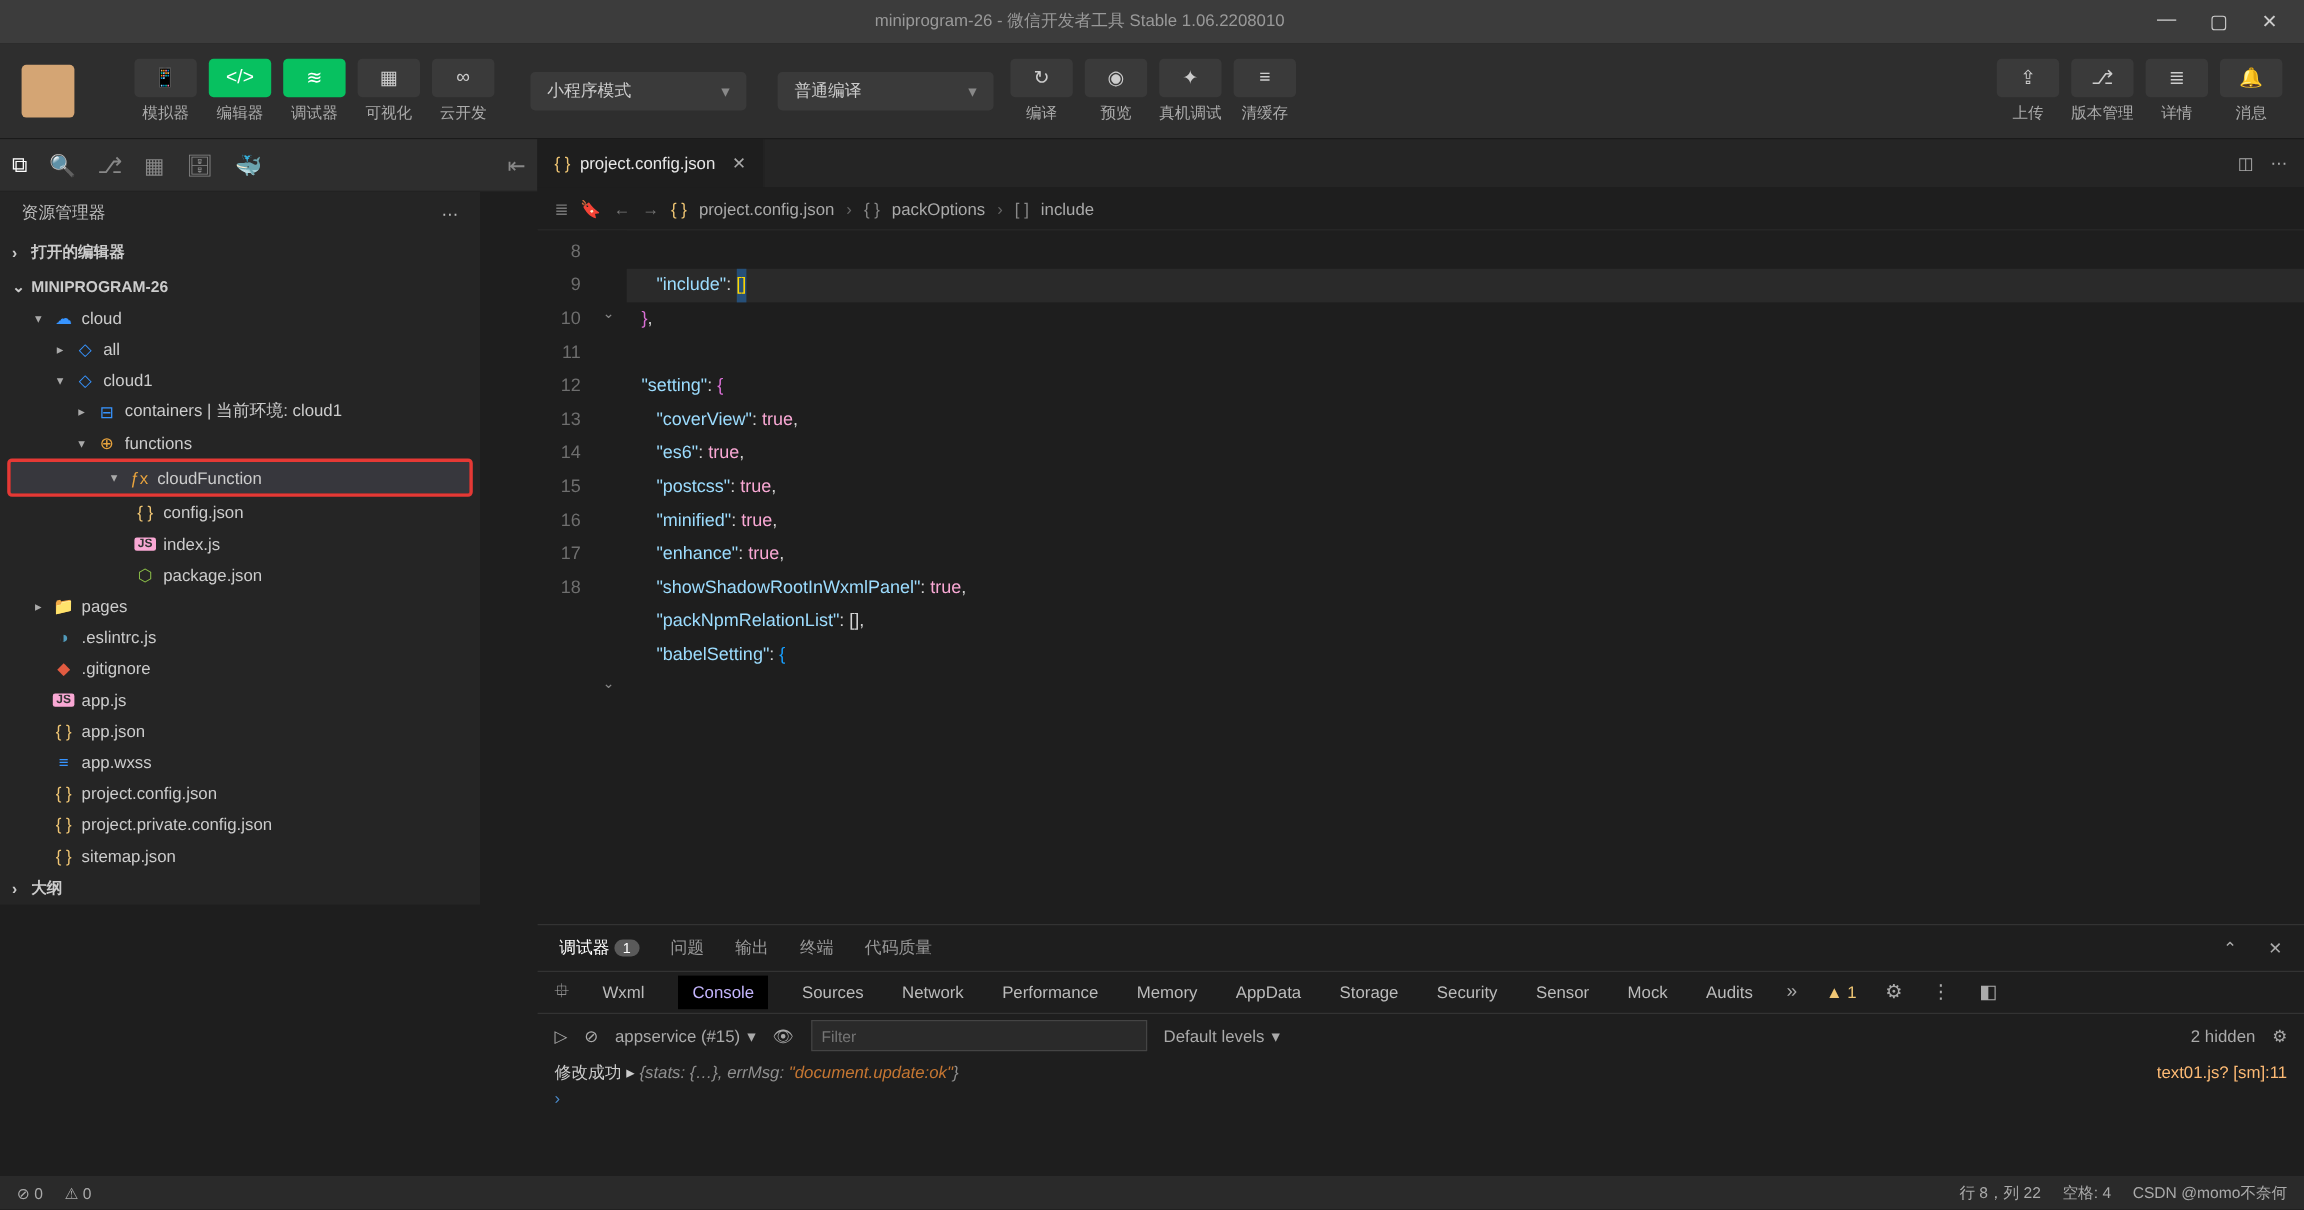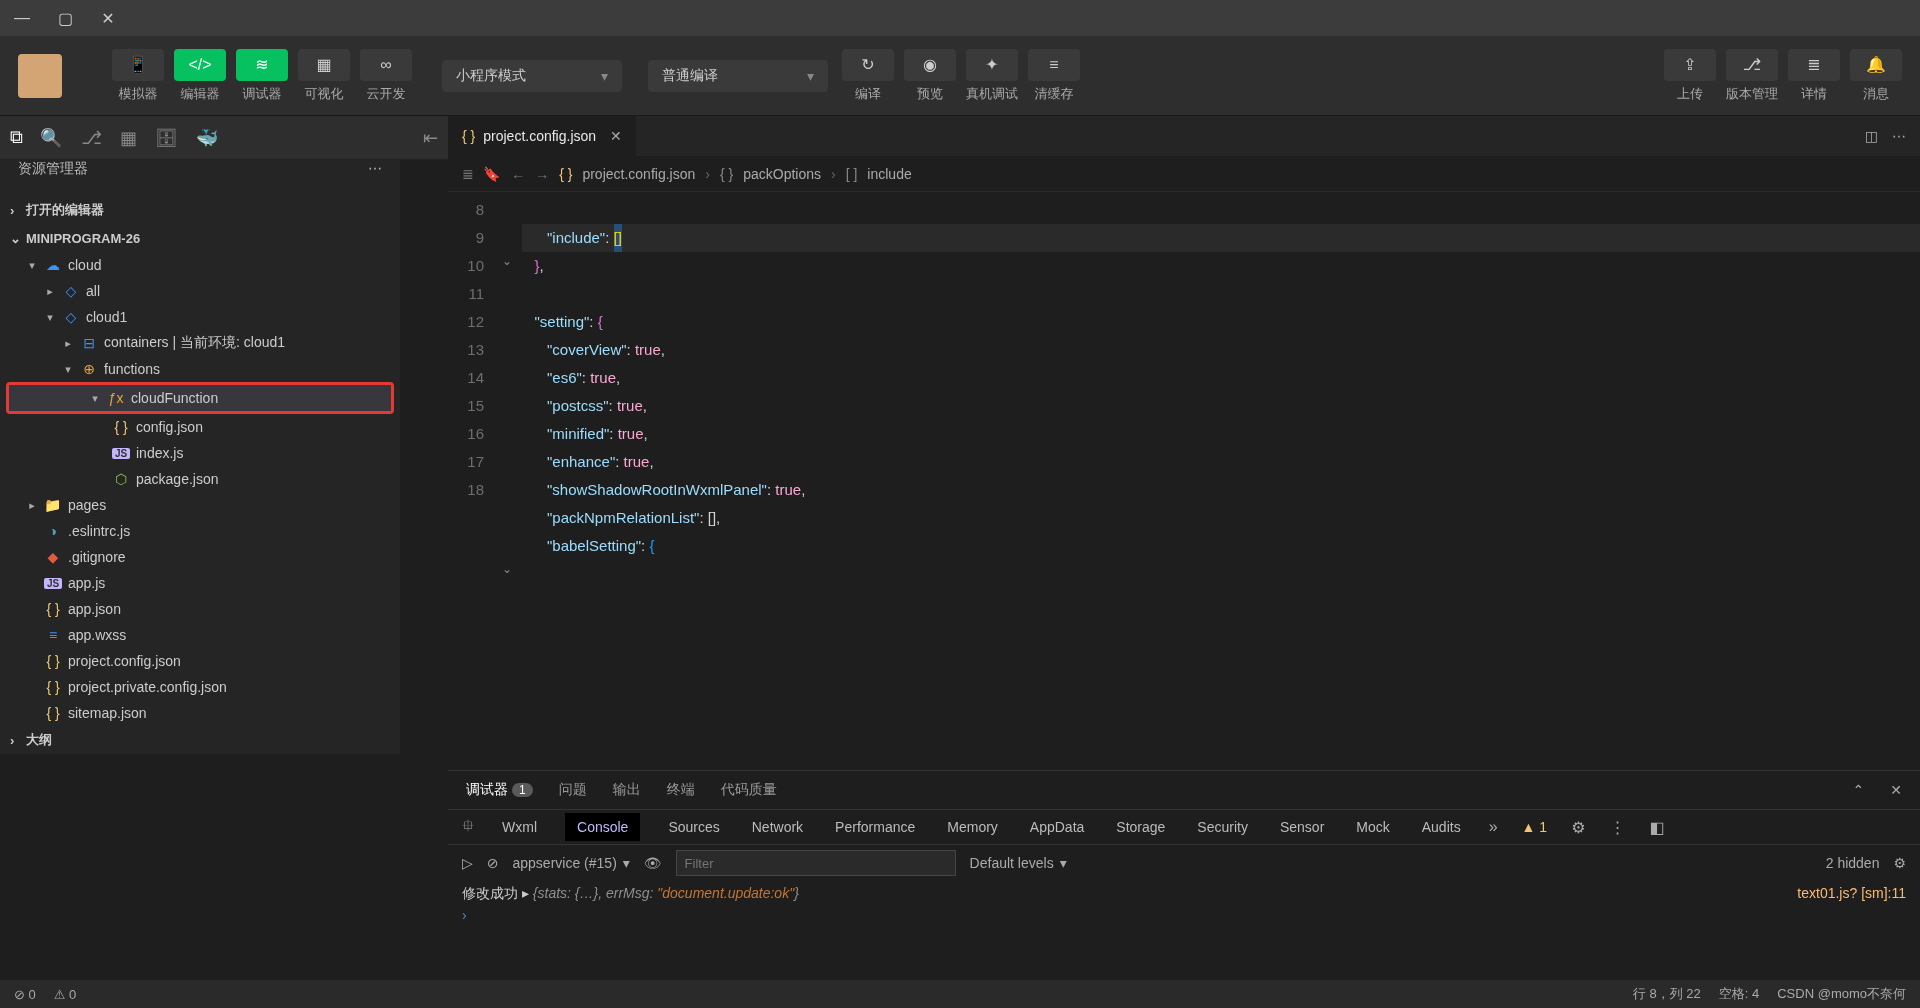--- a/index.html
+++ b/index.html
@@ -29,21 +29,21 @@
 
 .main{display:flex;height:calc(100% - 36px - 80px - 28px)}
 
 
 .iconrow{height:44px;background:#2e2e2e;display:flex;align-items:center;padding:0 10px;gap:18px;border-bottom:1px solid #222}
 .iconrow .ic{color:#888;font-size:18px;cursor:pointer}
 .iconrow .ic.active{color:#fff}
 .iconrow .spacer{flex:1}
 
 .sidebar{width:400px;background:#252525;display:flex;flex-direction:column;overflow:hidden}
-.sb-header{height:36px;display:flex;align-items:flex-start;justify-content:space-between;padding:0 18px;color:#bbb;font-size:14px}
+.sb-header{height:36px;display:flex;align-items:center;justify-content:space-between;padding:0 18px;color:#bbb;font-size:14px}
 .sb-title{height:28px;display:flex;align-items:center;padding:0 10px;color:#ccc;font-size:13px;font-weight:600;gap:6px}
 .sb-title .chev{display:inline-block;width:10px}
 .tree{font-size:14px;color:#ccc}
 .tree-item{height:26px;display:flex;align-items:center;gap:6px;padding-right:8px;cursor:pointer}
 .tree-item.sel{background:#37373d}
 .tree-item .chev{width:12px;text-align:center;color:#aaa;font-size:11px}
 .tree-item .ico{width:18px;text-align:center}
 .highlight-box{border:3px solid #e53935;border-radius:4px;margin:0 6px}
 
 .editor-area{flex:1;display:flex;flex-direction:column;background:#1e1e1e;min-width:0}
@@ -96,32 +96,33 @@
 .console-body .emk{color:#8f8f8f;font-style:italic}
 .console-body .prompt{color:#4a88c7}
 
 
 .status{height:28px;background:#2a2a2a;display:flex;align-items:center;padding:0 14px;gap:18px;font-size:13px;color:#aaa}
 .status .spacer{flex:1}
 
 
 .i-folder{color:#c09553}
 .i-json{color:#f0c674}
-.i-js{background:#c4b5fd;color:#333;font-size:10px;font-weight:bold;padding:0 2px;border-radius:2px}
+.i-js{background:#f9a8d4;color:#333;font-size:10px;font-weight:bold;padding:0 2px;border-radius:2px}
 .i-cloud{color:#3794ff}
 .i-fx{color:#e8a33d}
 .i-git{color:#e25b41}
 .i-wxss{color:#3794ff}
 .i-pkg{color:#8dc149}
 .i-circ{color:#519aba}
 </style>
 </head>
 <body>
 
 <div class="titlebar">
+  <div class="title-center">miniprogram-26 - 微信开发者工具 Stable 1.06.2208010</div>
   <div class="win-controls">
     <span>—</span>
     <span>▢</span>
     <span>✕</span>
   </div>
 </div>
 
 <div class="maintoolbar">
   <div class="avatar"></div>
   <div class="tb-group">

